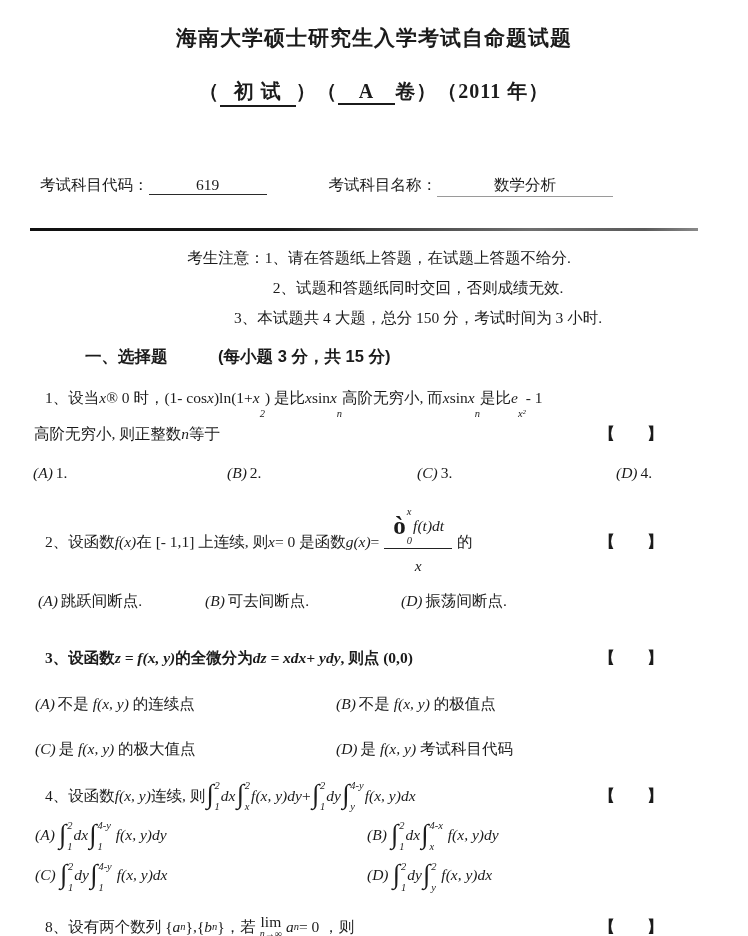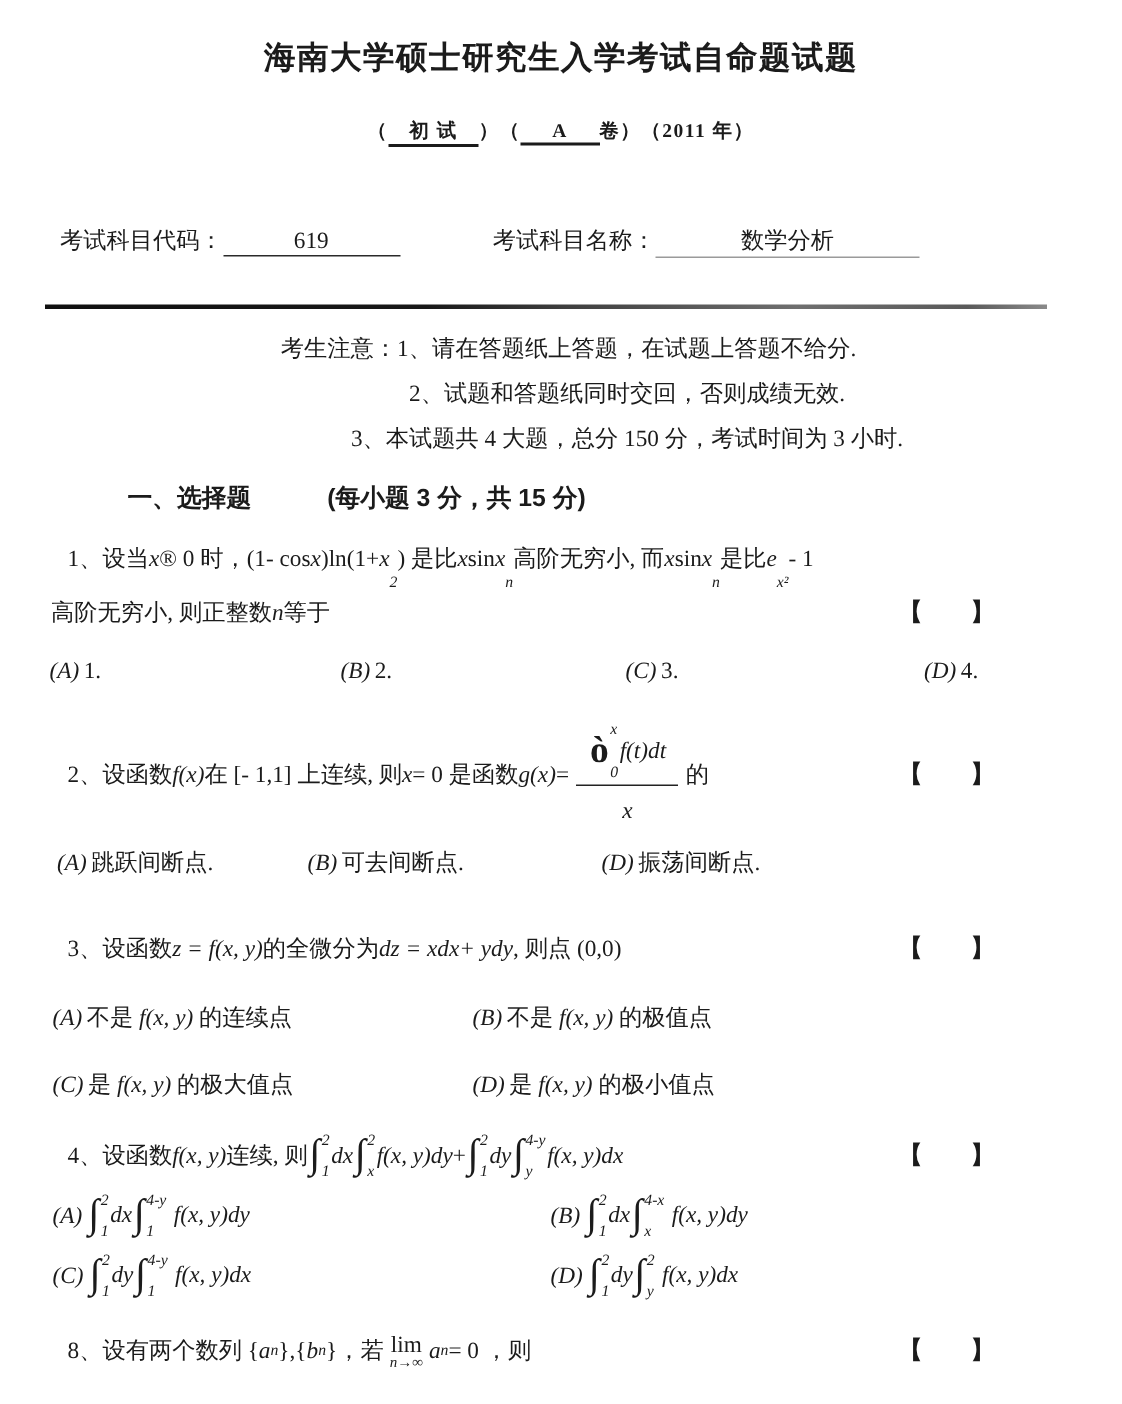--- a/index.html
+++ b/index.html
@@ -1,25 +1,25 @@
 <!DOCTYPE html>
 <html><head>
 <meta charset="utf-8">
 <style>
   html,body{margin:0;padding:0;background:#ffffff;}
   body{width:748px;height:936px;overflow:hidden;color:#1b1b1b;
        font-family:"Liberation Serif","DejaVu Serif",serif;}
   .page{width:748px;height:936px;padding:0 30px;box-sizing:border-box;}
 
   .title{margin-top:24px;text-align:center;font-size:21px;font-weight:bold;letter-spacing:1px;}
-  .subtitle{margin-top:26px;text-align:center;font-size:13px;font-weight:bold;letter-spacing:1px;}
+  .subtitle{margin-top:26px;text-align:center;font-size:20px;font-weight:bold;letter-spacing:1px;}
   .ublank{display:inline-block;border-bottom:2px solid #1b1b1b;padding:0 14px;}
   .ublank.u2{padding:0 21px;}
 
-  .subject-row{margin-top:52px;font-size:15.5px;display:flex;align-items:baseline;padding-left:10px;}
+  .subject-row{margin-top:68px;font-size:15.5px;display:flex;align-items:baseline;padding-left:10px;}
   .blank{display:inline-block;text-align:center;}
   .blank.code{width:118px;border-bottom:1.6px solid #2a2a2a;}
   .blank.name{width:176px;border-bottom:1px solid #9a9a9a;}
   .gap{display:inline-block;width:62px;}
 
   .rule{margin-top:31px;height:3px;width:668px;
         background:linear-gradient(90deg,#101010 0%,#181818 38%,#3f3f3f 52%,#6f6f6f 75%,#5a5a5a 92%,#8a8a8a 100%);}
 
   .notice{margin-top:12px;font-size:15.5px;line-height:30px;padding-left:10px;text-align:center;}
   .nrow.ind{padding-left:78px;}
@@ -35,21 +35,21 @@
   .bracket{margin-left:auto;margin-right:55px;font-weight:bold;font-size:16px;white-space:nowrap;}
 
   .orow{display:grid;margin-top:8px;line-height:30px;white-space:nowrap;}
   .opt{white-space:nowrap;}
   .olabel{font-style:italic;margin-right:3px;}
   .q1{margin-top:14px;}  .q1 .cont{margin-top:4px;}
   .q1 .orow{grid-template-columns:194px 190px 199px auto;padding-left:3px;}
   .q2{margin-top:16px;}
   .q2 .orow{grid-template-columns:167px 196px 135px auto;padding-left:8px;margin-top:6px;}
   .q3{margin-top:26px;}
-  .q3 .orow{grid-template-columns:280px auto;padding-left:5px;margin-top:15px;}
+  .q3 .orow{grid-template-columns:280px auto;padding-left:5px;margin-top:15px;gap:21px;}
   .q4{margin-top:16px;}
   .q4 .orow{grid-template-columns:332px auto;padding-left:5px;}
   .q5{margin-top:18px;}
 
   .it{font-style:italic;}
   .sp{vertical-align:super;font-size:10.5px;font-style:italic;line-height:0;}
   .sb{vertical-align:sub;font-size:10.5px;font-style:italic;line-height:0;}
 
   .intw{display:inline-flex;align-items:center;vertical-align:middle;margin:0 1px;}
   .isign{font-size:27px;line-height:0.85;transform:translateY(-2px);}
@@ -166,36 +166,36 @@
           <span class="bracket">【　　】</span>
         </div>
         <div class="orow">
           <span class="opt"><span class="olabel">(A)</span><span>跳跃间断点.</span></span>
           <span class="opt"><span class="olabel">(B)</span><span>可去间断点.</span></span>
           <span class="opt"><span class="olabel">(D)</span><span>振荡间断点.</span></span>
         </div>
       </div>
       <div class="question q3">
         <div class="qline first">
-          <span class="qcontent" style="display: inline-flex; align-items: center; flex-wrap: nowrap;">
+          <span class="qcontent" style="display: inline-flex; align-items: center; flex-wrap: nowrap; font-weight: bold;">
             <span>3、设函数 </span>
             <span class="it">z = f(x, y)</span>
             <span> 的全微分为 </span>
             <span class="it">dz = xdx+ ydy</span>
             <span>, 则点 (0,0)</span>
           </span>
           <span class="bracket">【　　】</span>
         </div>
         <div class="orow">
           <span class="opt"><span class="olabel">(A)</span><span>不是 </span><span class="it">f(x, y)</span><span> 的连续点</span></span>
           <span class="opt"><span class="olabel">(B)</span><span>不是 </span><span class="it">f(x, y)</span><span> 的极值点</span></span>
         </div>
         <div class="orow">
           <span class="opt"><span class="olabel">(C)</span><span>是 </span><span class="it">f(x, y)</span><span> 的极大值点</span></span>
-          <span class="opt"><span class="olabel">(D)</span><span>是 </span><span class="it">f(x, y)</span><span> 的极小值点</span></span>
+          <span class="opt"><span class="olabel">(D)</span><span>是 </span><span class="it">f(x, y)</span><span> 考试科目代码</span></span>
         </div>
       </div>
       <div class="question q4">
         <div class="qline first">
           <span class="qcontent" style="display: inline-flex; align-items: center; flex-wrap: nowrap;">
             <span>4、设函数 </span>
             <span class="it">f(x, y)</span>
             <span> 连续, 则 </span>
             <span class="intw">
               <span class="isign">∫</span>

